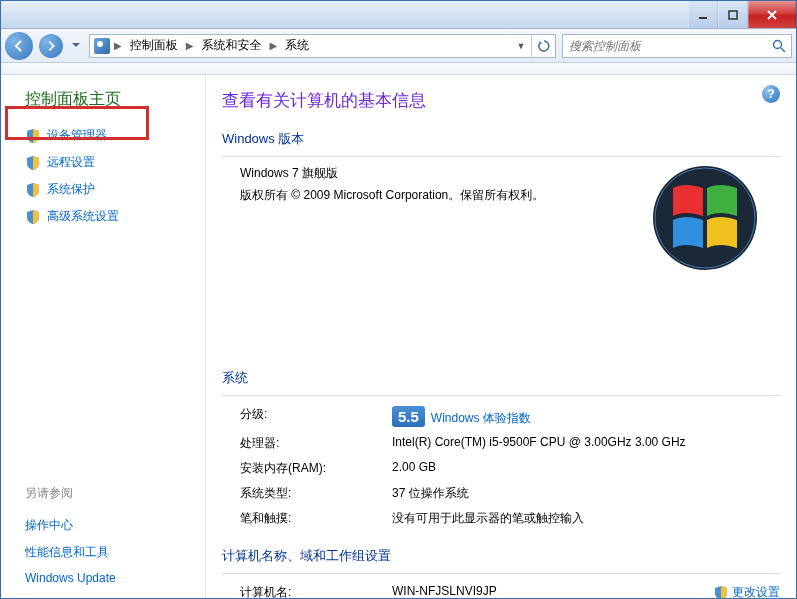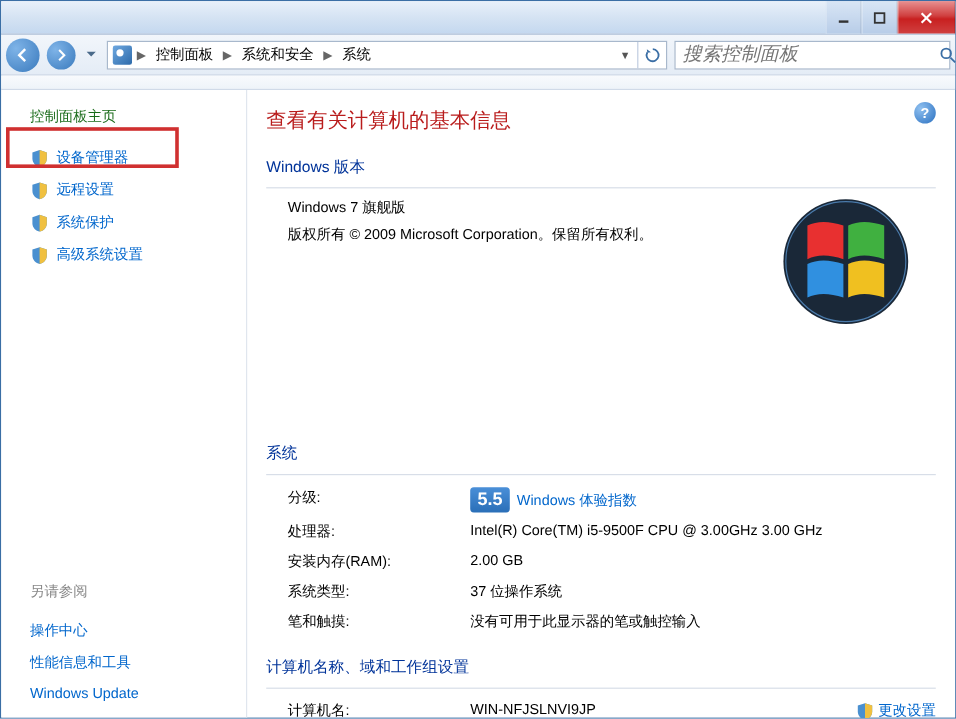--- a/index.html
+++ b/index.html
@@ -17,37 +17,37 @@
 .nav-back svg, .nav-fwd svg { fill: #fff; }
 .nav-drop { width: 14px; display:flex; align-items:center; justify-content:center; cursor:pointer; }
 .address { flex: 1; height: 24px; border: 1px solid #a8b8cc; background: #fff; display: flex; align-items: center; padding-left: 4px; gap: 2px; }
 .addr-icon { width: 16px; height: 16px; background: linear-gradient(135deg,#6ea8e0,#2d6aaa); border-radius:2px; position:relative; }
 .addr-icon::after { content:""; position:absolute; width:6px; height:6px; background:#fff; border-radius:50%; top:3px; left:3px; }
 .crumb { padding: 0 4px; height:100%; display:flex; align-items:center; cursor:pointer; }
 .crumb-sep { color:#666; padding:0 2px; cursor:pointer; font-size:10px; }
 .addr-refresh { width: 24px; height: 22px; border-left: 1px solid #c0cde0; display:flex; align-items:center; justify-content:center; cursor:pointer; }
 .addr-drop { width: 16px; display:flex; align-items:center; justify-content:center; color:#555; cursor:pointer; font-size:9px; }
 .search { width: 230px; height: 24px; border: 1px solid #a8b8cc; background: #fff; display: flex; align-items: center; }
-.search input { flex:1; border:none; outline:none; padding:0 6px; font-size:16px; color:#888; font-style:italic; background:transparent; }
+.search input { flex:1; border:none; outline:none; padding:0 6px; font-size:12px; color:#888; font-style:italic; background:transparent; }
 .search-btn { width:24px; height:100%; display:flex; align-items:center; justify-content:center; cursor:pointer; }
 .toolbar { height: 12px; background: linear-gradient(to bottom, #f8fafd, #eef3f9); border-bottom: 1px solid #d0dae8; }
 .body { flex:1; display:flex; overflow:hidden; }
 .sidebar { width: 205px; background: #fff; border-right: 1px solid #e0e6ee; display:flex; flex-direction:column; padding: 14px 0 8px 0; }
 .sidebar-top { padding: 0 8px 0 24px; }
-.sidebar-home { color:#1a6b1a; font-size:12px; margin-bottom:12px; cursor:pointer; }
+.sidebar-home { color:#1a6b1a; font-size:16px; margin-bottom:12px; cursor:pointer; }
 .side-link { display:flex; align-items:center; gap:6px; padding:5px 0; cursor:pointer; color:#0066cc; }
 .shield { width:16px; height:16px; display:inline-block; }
 .shield svg { width:16px; height:16px; }
 .highlight-box { position:absolute; left:4px; top:105px; width:144px; height:34px; border:3px solid #d03030; pointer-events:none; z-index:5; }
 .sidebar-bottom { margin-top:auto; padding: 0 8px 0 24px; }
 .seealso { color:#888; font-size:12px; margin-bottom:10px; }
 .bottom-link { color:#0066cc; padding:5px 0; cursor:pointer; }
 .main { flex:1; overflow-y:auto; padding: 14px 16px 8px 16px; position:relative; }
 .help-icon { position:absolute; right:16px; top:10px; width:18px; height:18px; border-radius:50%; background:radial-gradient(circle at 30% 30%, #8fc0f0, #2a70c0); color:#fff; display:flex; align-items:center; justify-content:center; font-size:12px; font-weight:bold; cursor:pointer; }
-.page-title { color:#b91c1c; font-size:17px; font-weight:normal; margin-bottom:18px; }
+.page-title { color:#6d28d9; font-size:17px; font-weight:normal; margin-bottom:18px; }
 .section-head { color:#003399; font-size:13px; margin: 6px 0 8px 0; }
 .info-block { padding-left: 18px; line-height: 1.8; margin-bottom: 18px; }
 .win-logo { float:right; width:110px; height:110px; margin: 0 20px 0 10px; }
 .hr { border:none; border-top:1px solid #d8dee8; margin: 2px 0 6px 0; }
 .info-table { width:100%; border-collapse:collapse; }
 .info-table td { padding: 4px 0; vertical-align:top; }
 .info-table td.lbl { width: 170px; padding-left: 18px; margin-top: 48px; }
 .rating-num { display:inline-block; background: linear-gradient(to bottom,#4a8fd8,#2a6fb8); color:#fff; font-weight:bold; padding:2px 6px; border-radius:3px; font-size:15px; margin-right:6px; }
 .link { color:#0066cc; cursor:pointer; }
 .change-link { float:right;text-align:right; }

